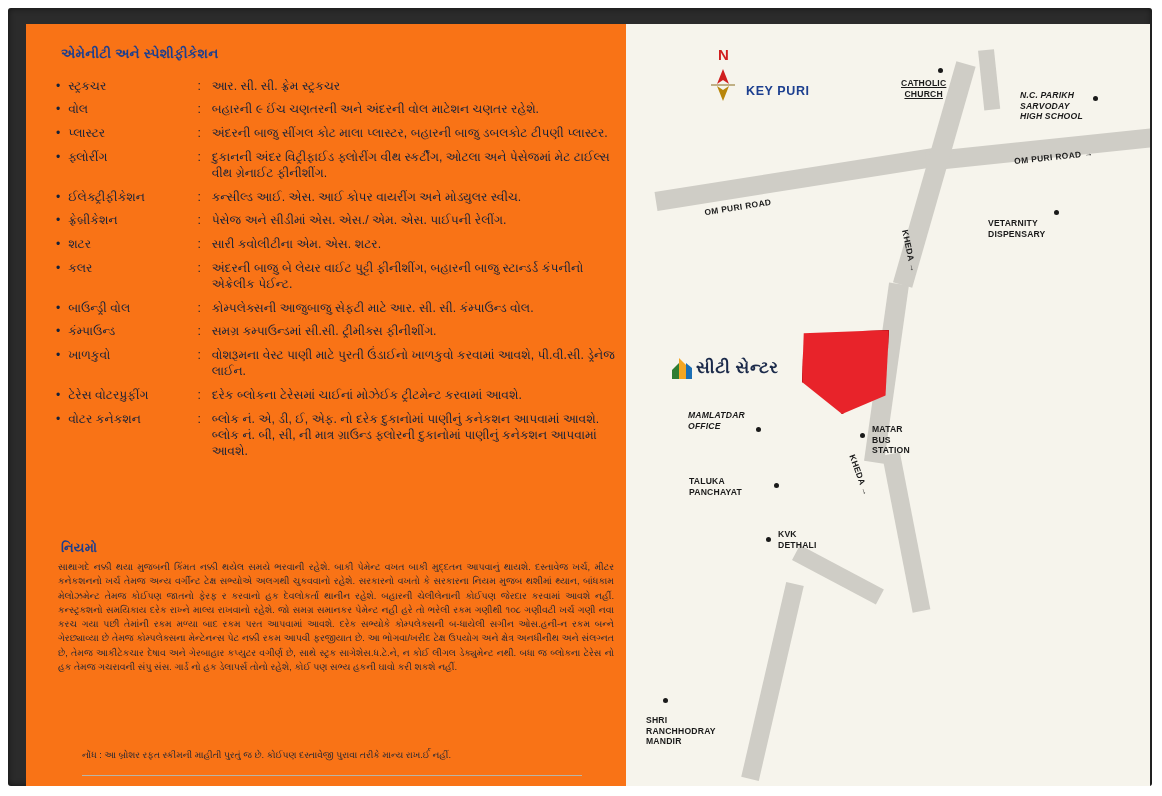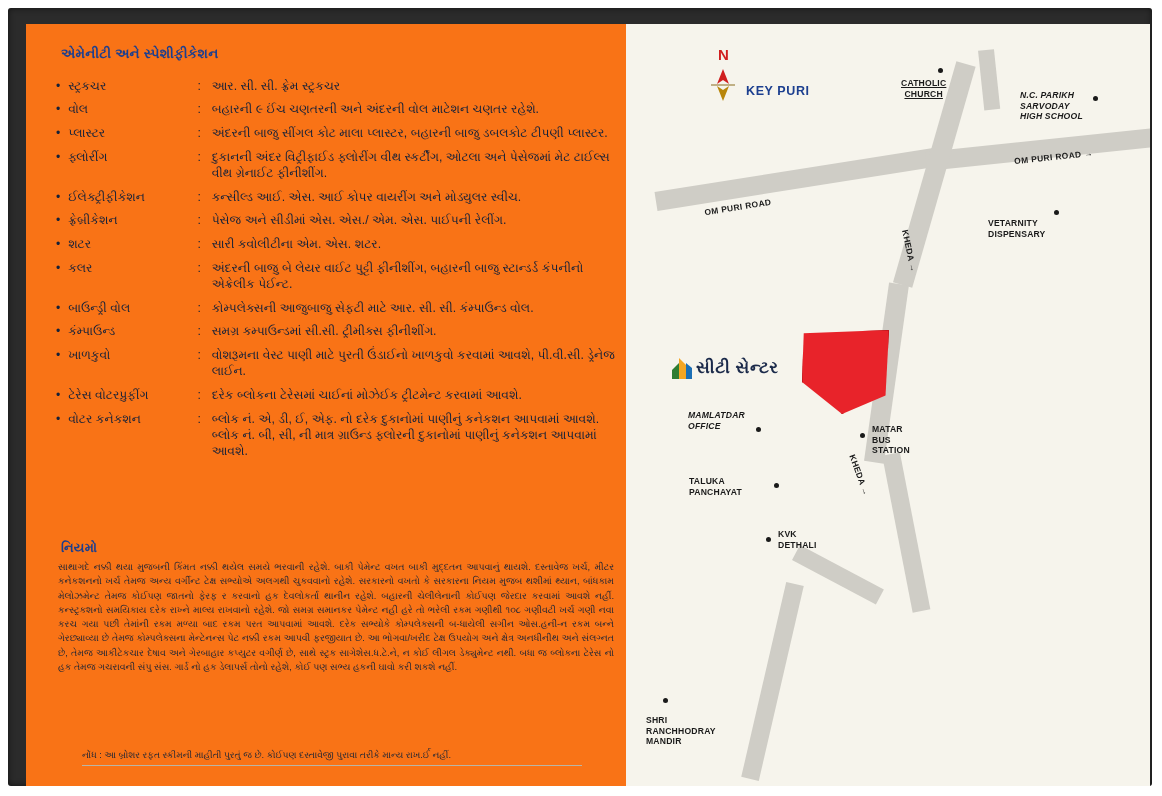--- a/index.html
+++ b/index.html
@@ -114,21 +114,21 @@
     text-align: justify;
   }
   .footnote {
     position: absolute;
     left: 56px;
     top: 726px;
     width: 500px;
     color: #1b2436;
     font-size: 9.2px;
     border-bottom: 1px solid #b9b5a6;
-    padding-bottom: 4px;
+    padding-bottom: 14px;
   }
 
   
   .map-canvas {
     position: absolute;
     left: 0; top: 0;
     width: 524px;
     height: 762px;
   }
   .road {

